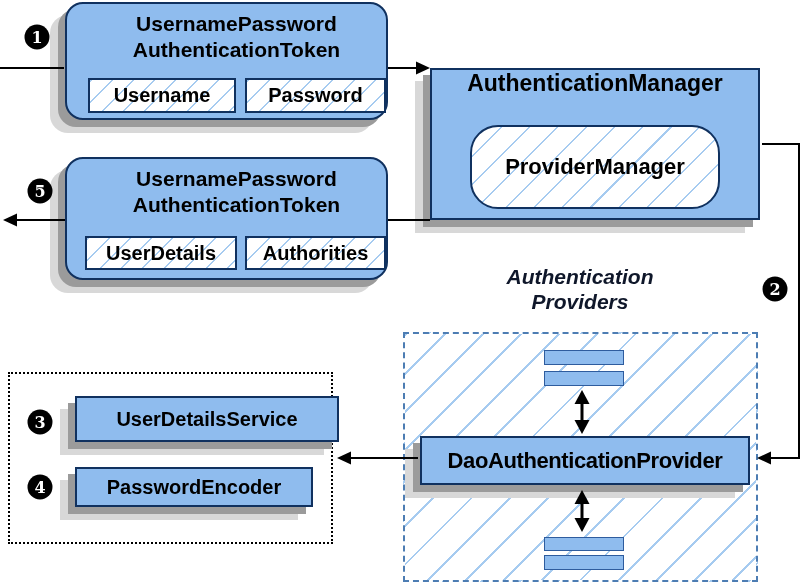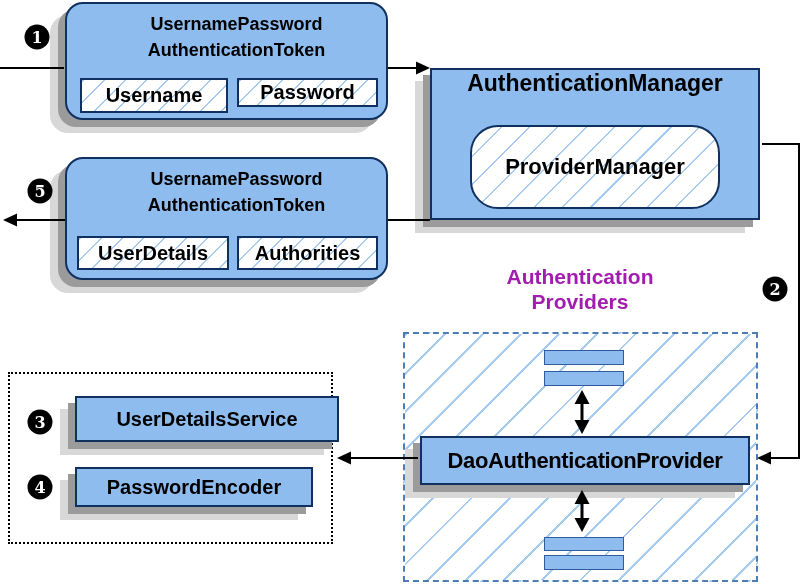--- a/index.html
+++ b/index.html
@@ -19,45 +19,46 @@
   body{font-family:"Liberation Sans", sans-serif;}
   #stage{
     position:relative;width:803px;height:584px;background:#ffffff;overflow:hidden;
   }
   .node{
     position:absolute;background:var(--node-fill);border:2px solid var(--node-border);
     color:#000;text-align:center;z-index:10;
   }
   .shadowed{box-shadow:-7px 7px 0 var(--shadow-dark), -15px 13px 0 var(--shadow-light);}
   .rounded{border-radius:18px;}
-  .token-title{padding-top:7px;font-size:18px;font-weight:bold;line-height:26px;padding-left:20px;}
+  .token-title{padding-top:7px;font-size:21px;font-weight:bold;line-height:26px;padding-left:20px;}
   .field{
     position:absolute;background-color:#fff;border:2px solid var(--node-border);
     display:flex;align-items:center;justify-content:center;
     font-size:20px;font-weight:bold;
     background-image:repeating-linear-gradient(135deg, var(--hatch-line), var(--hatch-line) 1.5px, transparent 1.5px, transparent 15px);
+    margin-left:8px;
   }
   .hatch-md{
     background-color:#fff;
     background-image:repeating-linear-gradient(135deg, var(--hatch-line), var(--hatch-line) 1.5px, transparent 1.5px, transparent 20px);
     border-radius:28px;
   }
   .hatch-lg{
     background-color:#fff;
     background-image:repeating-linear-gradient(135deg, var(--hatch-line), var(--hatch-line) 2px, transparent 2px, transparent 27px);
   }
   .mgr-title{padding-top:0;font-size:23px;font-weight:bold;}
   .inner-box{
     position:absolute;border:2px solid var(--node-border);
     display:flex;align-items:center;justify-content:center;
     font-size:22px;font-weight:bold;
   }
   .group-label{
-    position:absolute;z-index:10;text-align:center;color:#a21caf;
-    font-size:21px;font-weight:bold;line-height:25px;
+    position:absolute;z-index:10;text-align:center;color:#0f172a;
+    font-size:21px;font-weight:bold;line-height:25px;font-style:italic;
   }
   .dashed-box{
     position:absolute;border:2px dashed var(--dashed-border);z-index:5;
   }
   .dotted-box{
     position:absolute;border:2px dotted #000;background:transparent;z-index:5;
   }
   .mini-rect{
     position:absolute;background:var(--node-fill);border:1px solid var(--rect-border);
   }
@@ -109,21 +110,21 @@
   <div class="badge" style="left:40px;top:422px">3</div>
   <div class="badge" style="left:40px;top:487px">4</div>
   <div class="badge" style="left:40px;top:191px">5</div>
 
   <div class="node rounded shadowed" style="left:65px;top:2px;width:323px;height:118px">
     <div class="token-title">
       <div>UsernamePassword</div>
       <div>AuthenticationToken</div>
     </div>
     <div class="field" style="left:13px;top:74px;width:148px;height:35px">Username</div>
-    <div class="field" style="left:170px;top:74px;width:141px;height:29px">Password</div>
+    <div class="field" style="left:170px;top:74px;width:141px;height:35px">Password</div>
   </div>
 
   <div class="node shadowed" style="left:430px;top:68px;width:330px;height:152px">
     <div class="mgr-title">AuthenticationManager</div>
     <div class="inner-box hatch-md" style="left:38px;top:55px;width:250px;height:84px">ProviderManager</div>
   </div>
 
   <div class="node rounded shadowed" style="left:65px;top:157px;width:323px;height:123px">
     <div class="token-title">
       <div>UsernamePassword</div>

